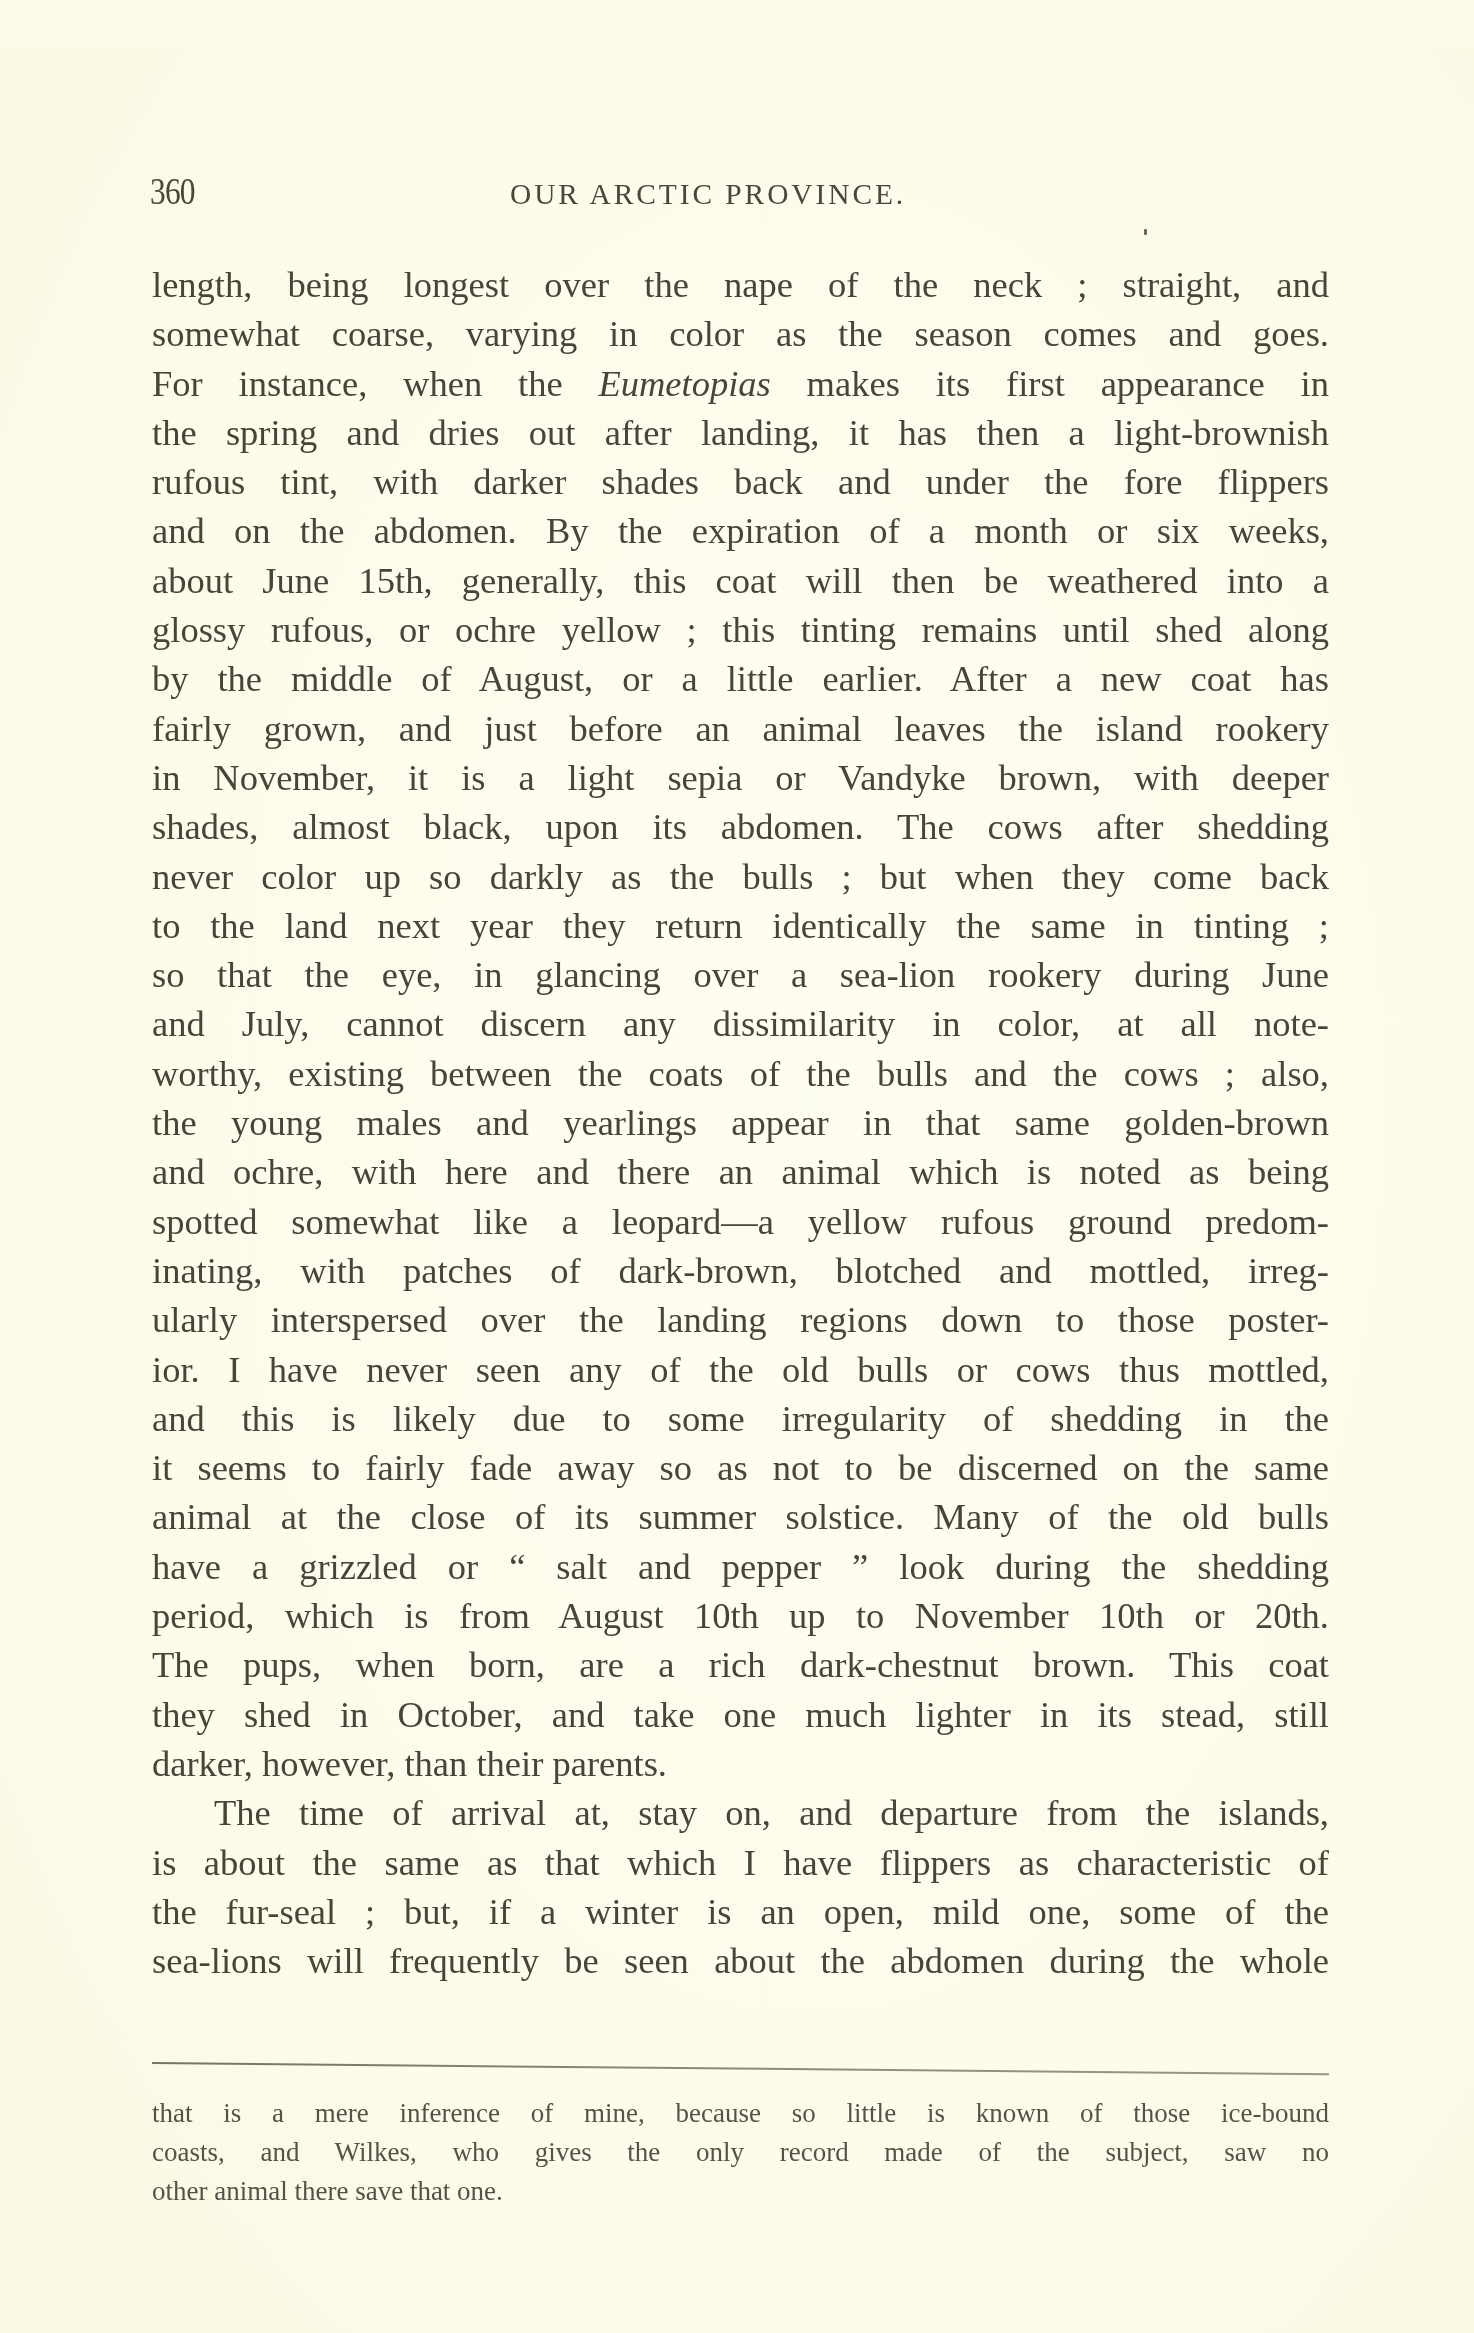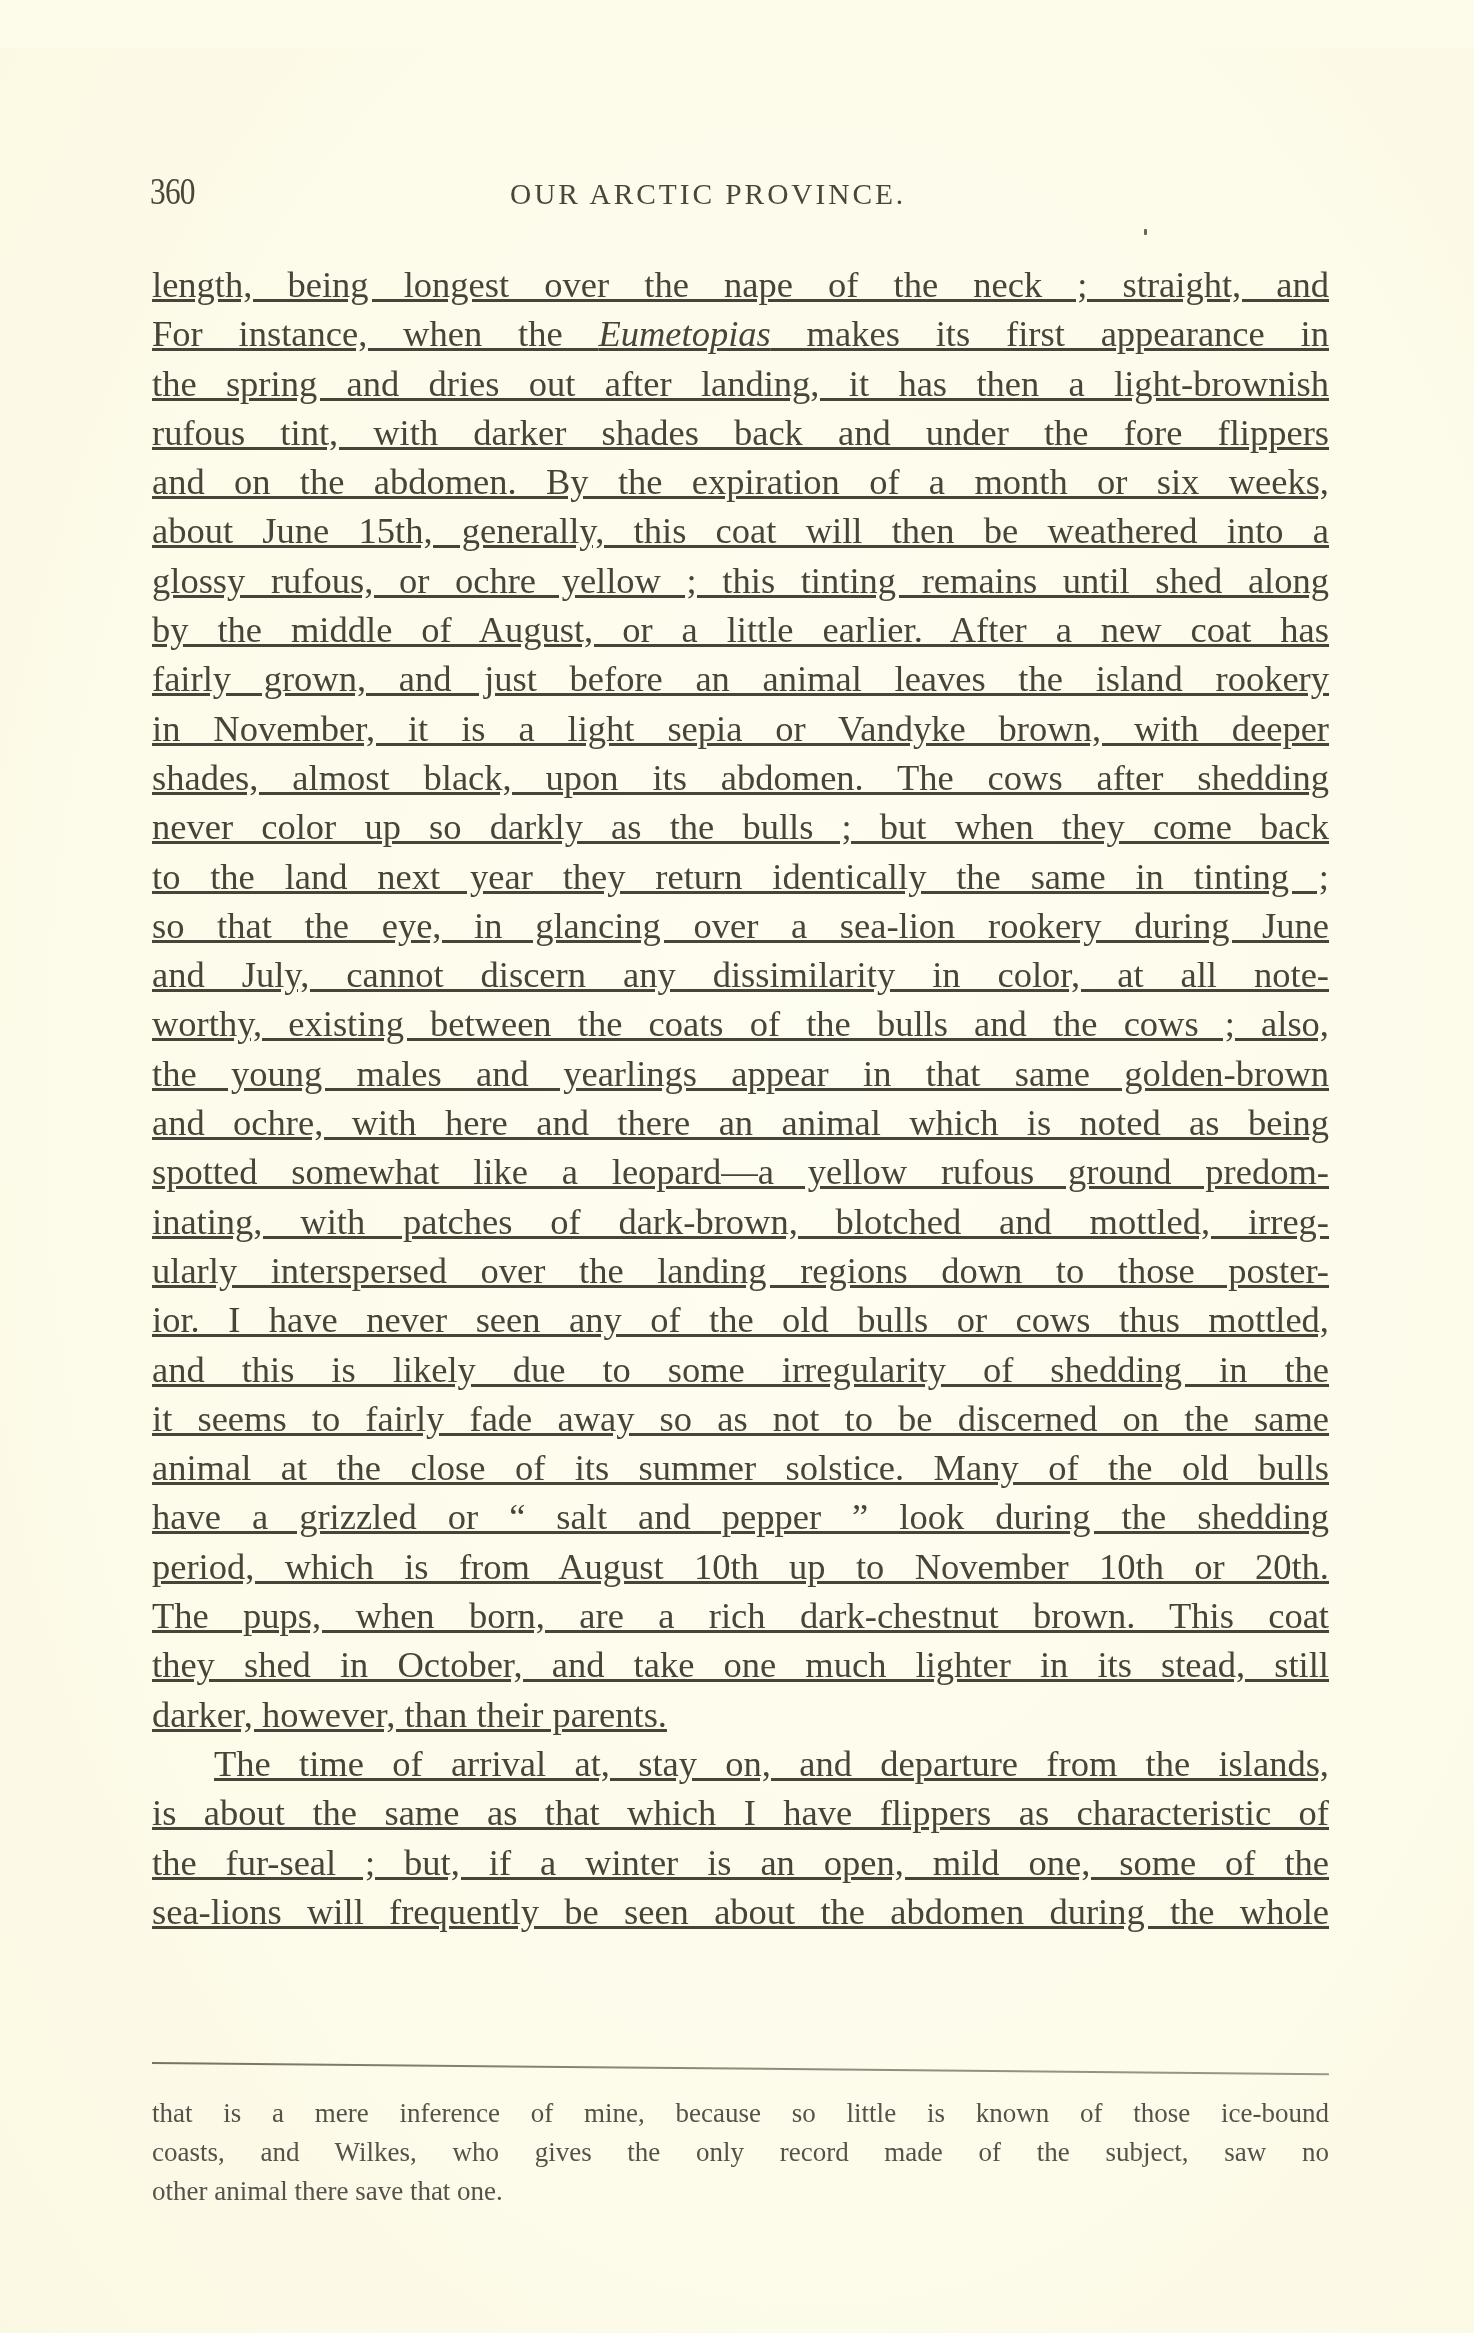--- a/index.html
+++ b/index.html
@@ -60,21 +60,20 @@
     width: 3px;
     height: 6px;
     background: #6a6556;
     border-radius: 1px;
   }
   .body-text {
     position: absolute;
     left: 152px;
     top: 212px;
     width: 1177px;
-    text-decoration: underline;
   }
   .line {
     display: block;
     height: 49.3px;
     line-height: 49.3px;
     font-size: 36.5px;
     text-align: justify;
     text-align-last: justify;
     white-space: nowrap;
     overflow: visible;
@@ -128,20 +127,21 @@
   <div class="running-head">
     <span class="page-number">360</span>
     <span class="running-title">OUR ARCTIC PROVINCE.</span>
   </div>
 
   <div class="speck"></div>
 
   <div class="body-text" id="body-text">
       <div>
         <span class="line">length, being longest over the nape of the neck ; straight, and</span>
+        <span class="line">somewhat coarse, varying in color as the season comes and goes.</span>
         <span class="line">For instance, when the <span class="it">Eumetopias</span> makes its first appearance in</span>
         <span class="line">the spring and dries out after landing, it has then a light-brownish</span>
         <span class="line">rufous tint, with darker shades back and under the fore flippers</span>
         <span class="line">and on the abdomen. By the expiration of a month or six weeks,</span>
         <span class="line">about June 15th, generally, this coat will then be weathered into a</span>
         <span class="line">glossy rufous, or ochre yellow ; this tinting remains until shed along</span>
         <span class="line">by the middle of August, or a little earlier. After a new coat has</span>
         <span class="line">fairly grown, and just before an animal leaves the island rookery</span>
         <span class="line">in November, it is a light sepia or Vandyke brown, with deeper</span>
         <span class="line">shades, almost black, upon its abdomen. The cows after shedding</span>

